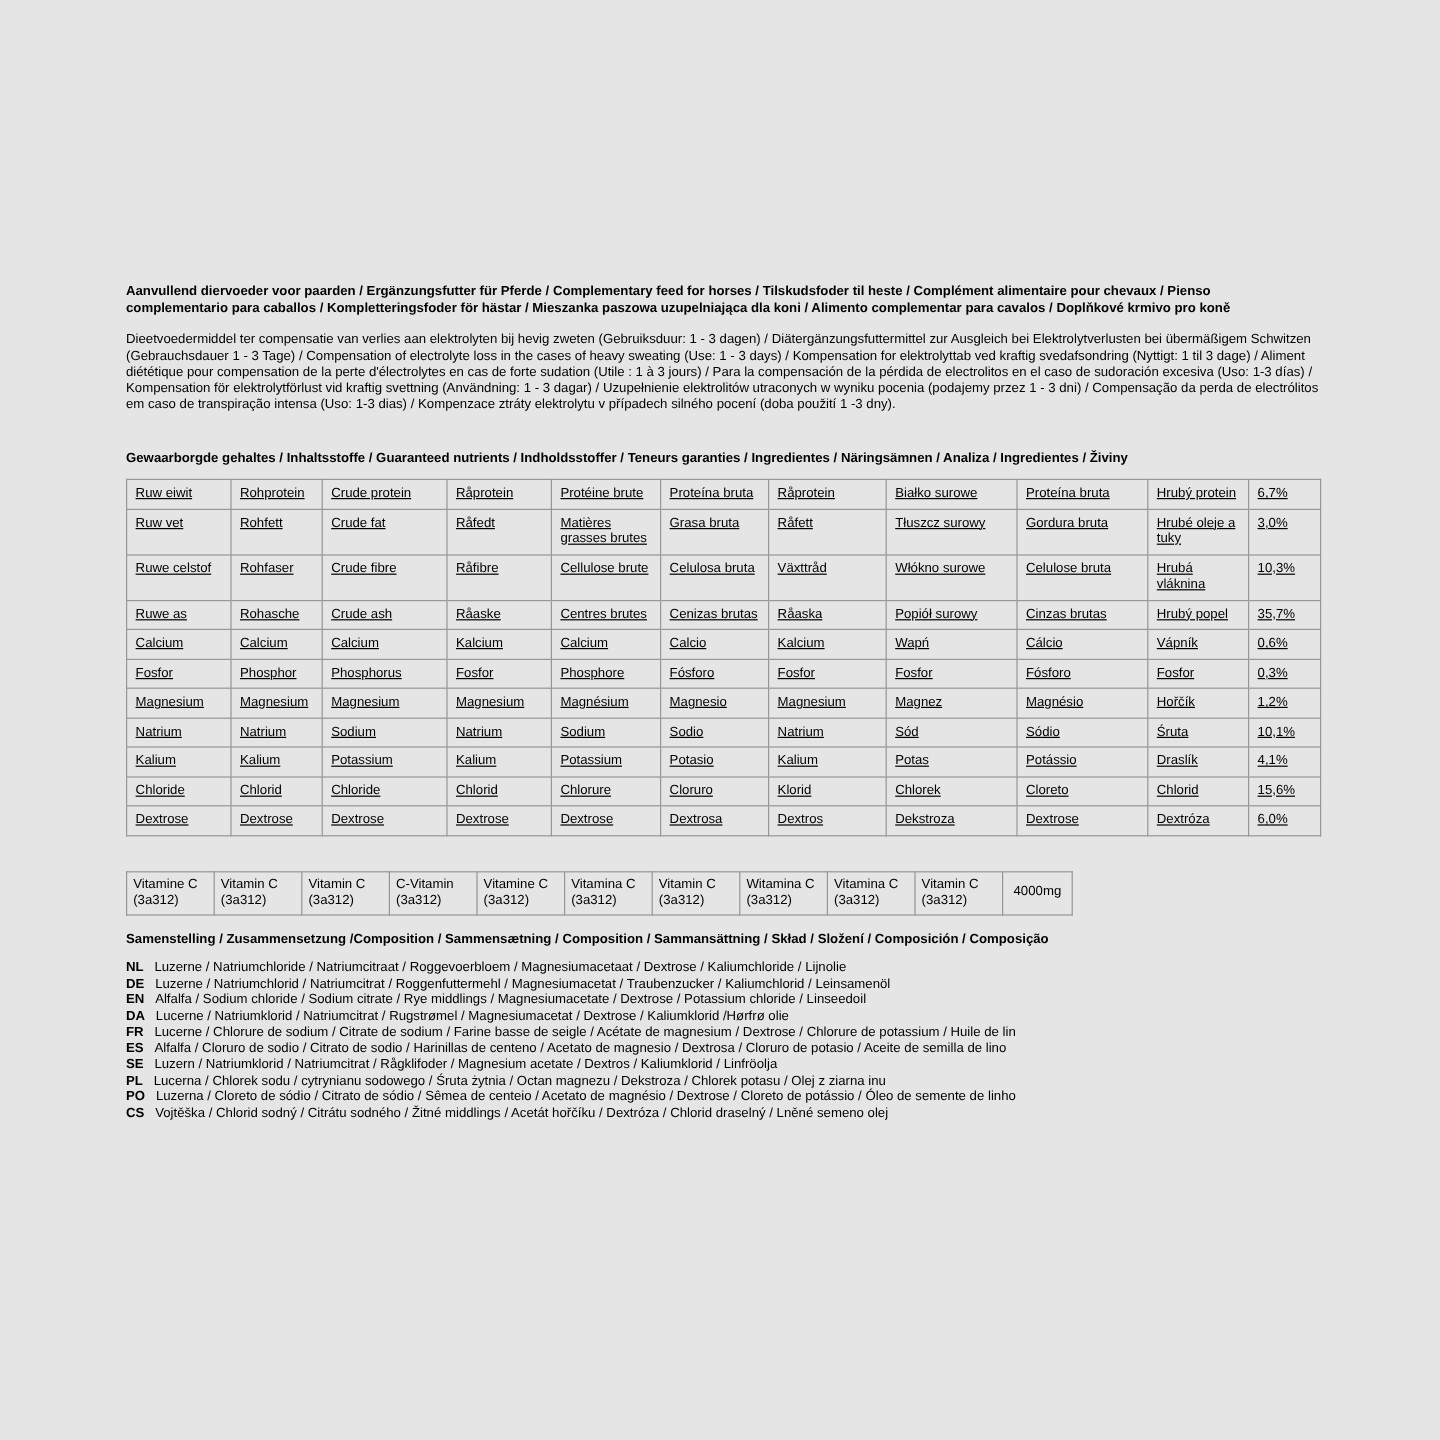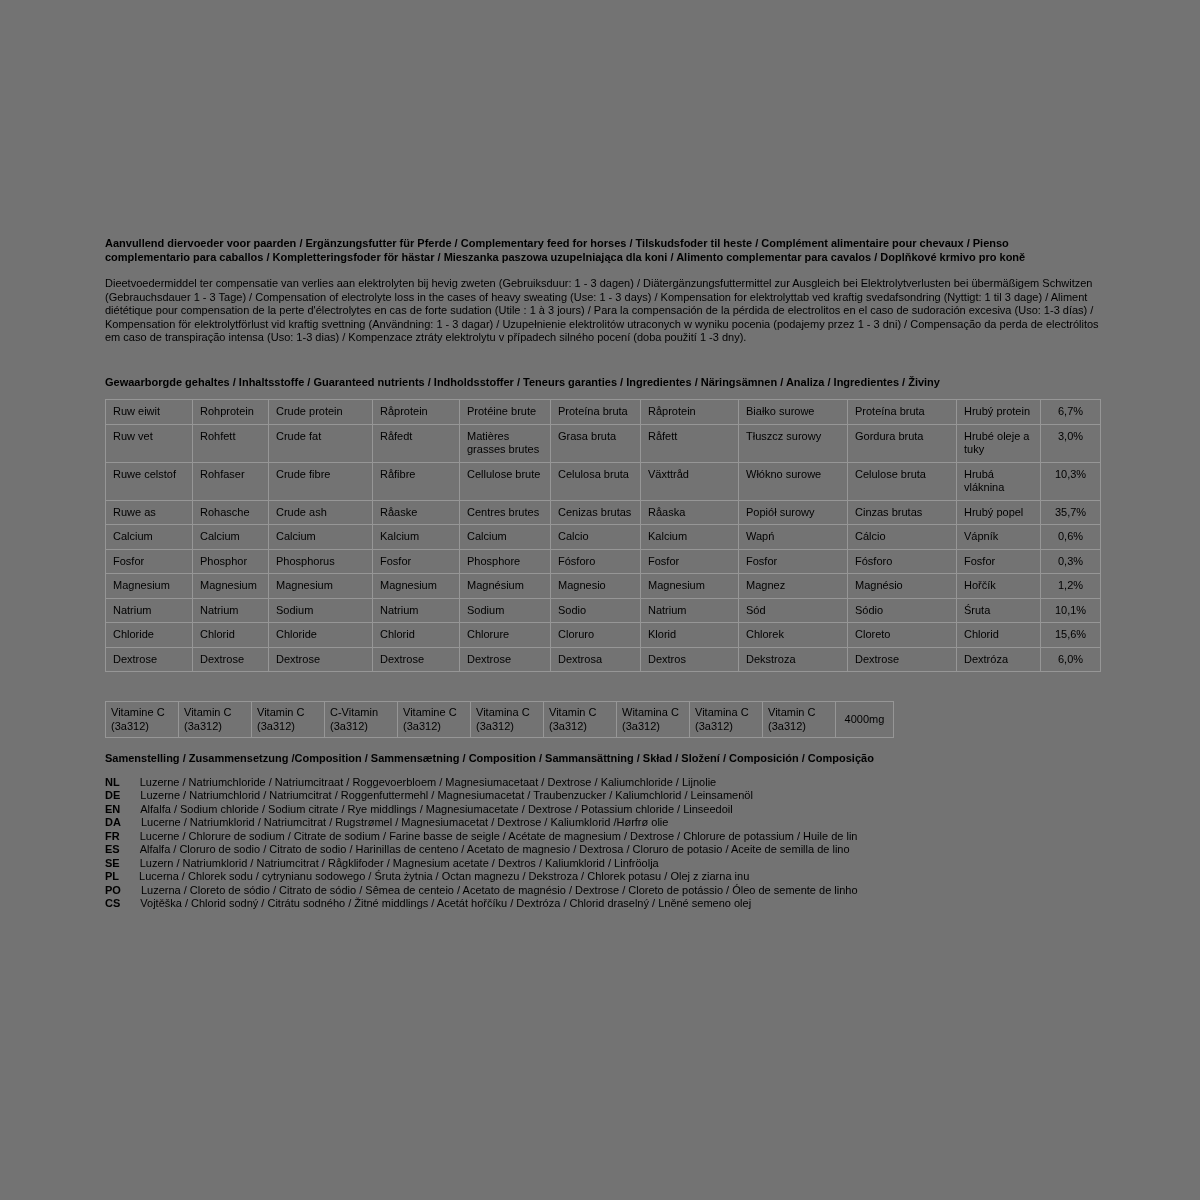--- a/index.html
+++ b/index.html
@@ -1,20 +1,20 @@
 <!DOCTYPE html>
 <html><head>
 <meta charset="utf-8">
 <style>
   html, body { margin: 0; padding: 0; background: #fff; }
   .page {
     position: relative;
     width: 1200px;
     height: 1200px;
-    background: #737373;
+    background: #e5e5e5;
     color: #000;
     font-family: "Liberation Sans", sans-serif;
     font-size: 11px;
     overflow: hidden;
   }
   .content {
     position: absolute;
     left: 105px;
     top: 237px;
     width: 995px;
@@ -38,27 +38,27 @@
     border-collapse: collapse;
     table-layout: fixed;
   }
   td {
     border: 1px solid #969696;
     padding: 5px 7px 5px 7px;
     vertical-align: top;
     line-height: 13.5px;
     word-wrap: break-word;
   }
-  .nutrients-table { width: 995px; margin: 0 16px 29px 0; }
-  .nutrients-table td.val { text-align: center; }
+  .nutrients-table { width: 995px; margin: 0 16px 29px 0; text-decoration: underline; }
+  .nutrients-table td.val { text-align: left; }
   .additives-table { width: 788px; margin: 0 0 14px 0; }
   .additives-table td { padding: 4px 5px; }
   .additives-table td.amount { text-align: center; vertical-align: middle; }
   .comp-line { line-height: 13.5px; }
-  .comp-code { font-weight: bold; margin-right: 20px; }
+  .comp-code { font-weight: bold; margin-right: 9px; }
 </style>
 </head>
 <body>
 
 <div class="page">
   <div class="content">
 
     <p class="title">Aanvullend diervoeder voor paarden / Ergänzungsfutter für Pferde / Complementary feed for horses / Tilskudsfoder til heste / Complément alimentaire pour chevaux / Pienso complementario para caballos / Kompletteringsfoder för hästar / Mieszanka paszowa uzupelniająca dla koni / Alimento complementar para cavalos / Doplňkové krmivo pro koně</p>
 
     <p class="desc">Dieetvoedermiddel ter compensatie van verlies aan elektrolyten bij hevig zweten (Gebruiksduur: 1 - 3 dagen) / Diätergänzungsfuttermittel zur Ausgleich bei Elektrolytverlusten bei übermäßigem Schwitzen (Gebrauchsdauer 1 - 3 Tage) / Compensation of electrolyte loss in the cases of heavy sweating (Use: 1 - 3 days) / Kompensation for elektrolyttab ved kraftig svedafsondring (Nyttigt: 1 til 3 dage) / Aliment diététique pour compensation de la perte d'électrolytes en cas de forte sudation (Utile : 1 à 3 jours) / Para la compensación de la pérdida de electrolitos en el caso de sudoración excesiva (Uso: 1-3 días) / Kompensation för elektrolytförlust vid kraftig svettning (Användning: 1 - 3 dagar) / Uzupełnienie elektrolitów utraconych w wyniku pocenia (podajemy przez 1 - 3 dni) / Compensação da perda de electrólitos em caso de transpiração intensa (Uso: 1-3 dias) / Kompenzace ztráty elektrolytu v případech silného pocení (doba použití 1 -3 dny).</p>
@@ -178,20 +178,33 @@
             <td>Natrium</td>
             <td>Sodium</td>
             <td>Sodio</td>
             <td>Natrium</td>
             <td>Sód</td>
             <td>Sódio</td>
             <td>Śruta</td>
             <td class="val">10,1%</td>
           </tr>
           <tr>
+            <td>Kalium</td>
+            <td>Kalium</td>
+            <td>Potassium</td>
+            <td>Kalium</td>
+            <td>Potassium</td>
+            <td>Potasio</td>
+            <td>Kalium</td>
+            <td>Potas</td>
+            <td>Potássio</td>
+            <td>Draslík</td>
+            <td class="val">4,1%</td>
+          </tr>
+          <tr>
             <td>Chloride</td>
             <td>Chlorid</td>
             <td>Chloride</td>
             <td>Chlorid</td>
             <td>Chlorure</td>
             <td>Cloruro</td>
             <td>Klorid</td>
             <td>Chlorek</td>
             <td>Cloreto</td>
             <td>Chlorid</td>

